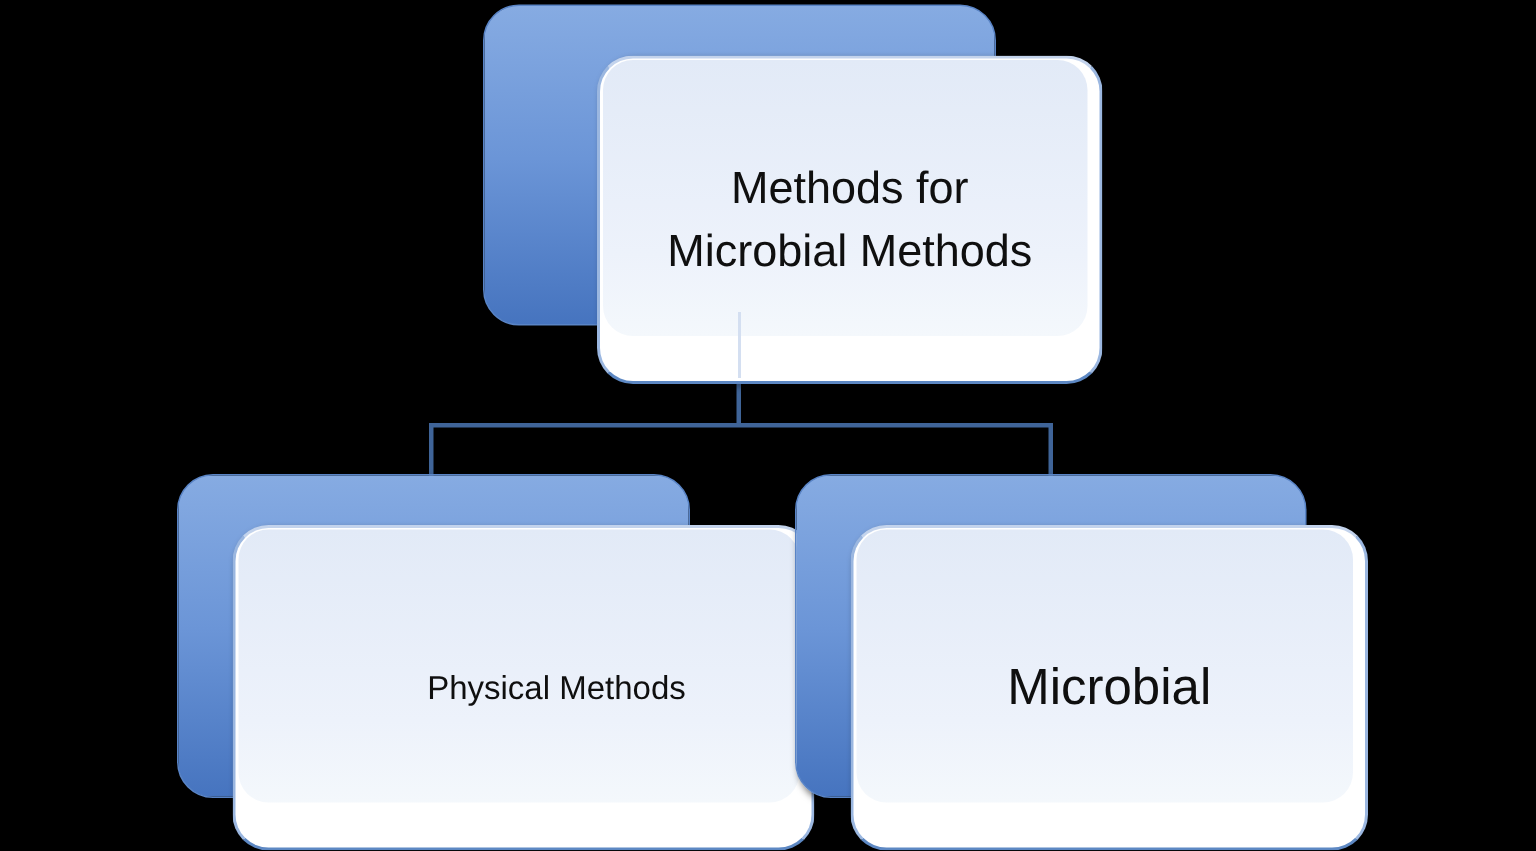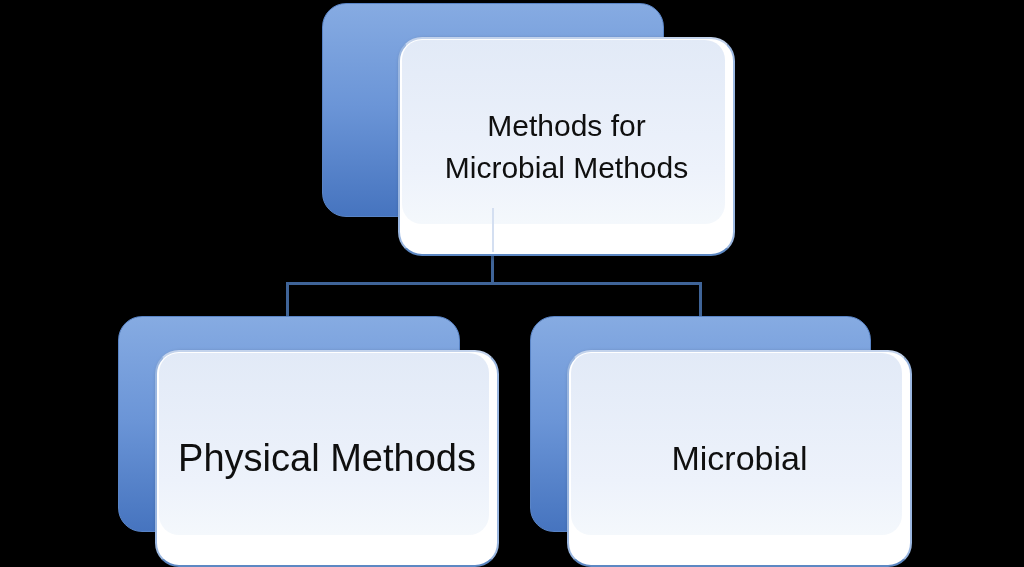--- a/index.html
+++ b/index.html
@@ -35,21 +35,21 @@
     pointer-events:none;
   }
   .node-card .label{position:relative;z-index:1;}
   .label .line{display:block;white-space:nowrap;}
 
   
   .root-back {left:322px;top:3px;width:340px;height:212px;}
   .root-card {left:362px;top:37px;width:333px;height:215px;font-size:30px;line-height:42px;margin-left:36px;}
   
   .phys-back {left:118px;top:316px;width:340px;height:214px;}
-  .phys-card {left:155px;top:350px;width:340px;height:213px;font-size:38px;line-height:47px;}
+  .phys-card {left:155px;top:350px;width:340px;height:213px;font-size:22px;line-height:47px;padding-left:44px;}
   
   .chem-back {left:530px;top:316px;width:339px;height:214px;}
   .chem-card {left:567px;top:350px;width:341px;height:213px;font-size:34px;line-height:47px;}
 
   .connector{position:absolute;background:var(--connector);}
   .conn-stem      {left:491px;top:252px;width:3px;height:32px;}
   .conn-crossbar  {left:286px;top:282px;width:416px;height:3px;}
   .conn-drop-left {left:286px;top:284px;width:3px;height:33px;}
   .conn-drop-right{left:699px;top:284px;width:3px;height:33px;}
   .conn-bleed     {left:492px;top:208px;width:2px;height:44px;background:var(--bleed);z-index:2;}

